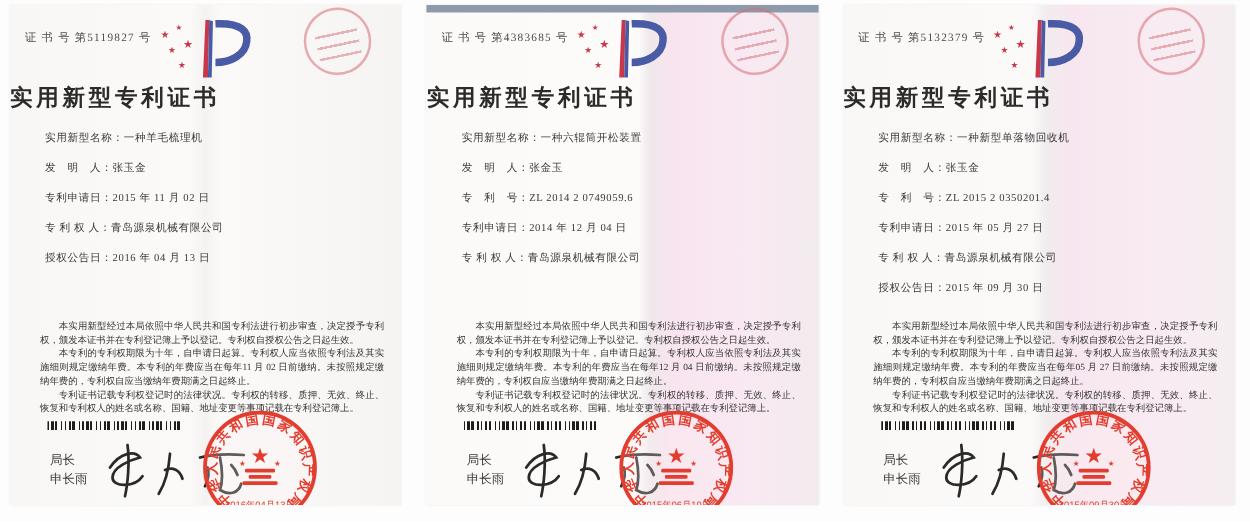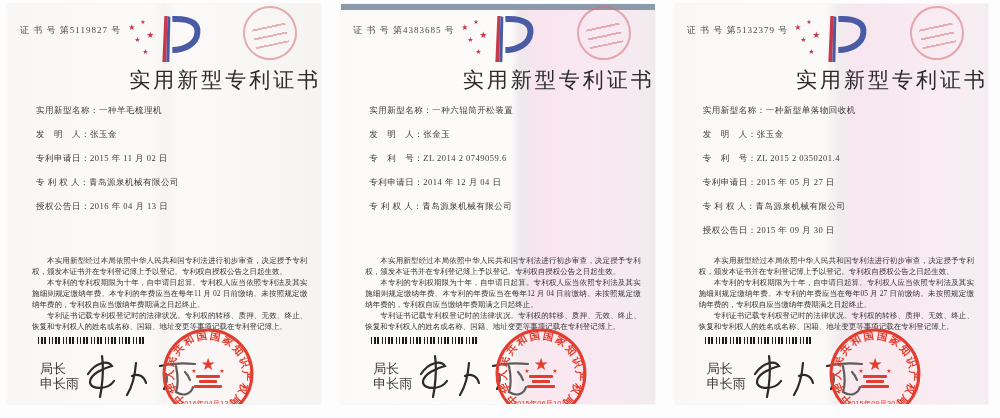--- a/index.html
+++ b/index.html
@@ -17,37 +17,37 @@
 
   .cert-no { position:absolute; top:20px; left:12px; font-size:9px; letter-spacing:1px; color:#4a4a4a; white-space:nowrap; }
 
   .logo { position:absolute; top:8px; left:50%; transform:translateX(-52%); }
 
   .stamp { position:absolute; top:2px; right:24px; width:54px; height:54px; border-radius:50%;
            border:2px solid rgba(214,110,118,0.55); transform:rotate(-12deg); }
   .stamp::before { content:""; position:absolute; inset:12px 8px; 
            background:repeating-linear-gradient(0deg, rgba(205,95,105,0.45) 0 2px, transparent 2px 9px); }
 
-  .title { position:absolute; top:62px; left:0; right:0; text-align:right; font-size:21px; font-weight:normal;
+  .title { position:absolute; top:62px; left:0; right:0; text-align:left; font-size:18px; font-weight:bold;
            letter-spacing:3px; color:#2b2b2b; }
 
   .fields { position:absolute; top:101px; left:28px; right:14px; }
   .field-row { font-size:8.5px; line-height:11px; margin-bottom:13px; color:#3a3a3a; white-space:nowrap; }
   .field-label { letter-spacing:0.5px; }
   .field-value { letter-spacing:0.5px; }
 
   .body-text { position:absolute; top:251px; left:24px; right:14px; font-size:7.5px; line-height:11px;
                text-align:justify; color:#343434; }
   .body-text p { text-indent:2em; margin:0; }
 
   .barcode { position:absolute; top:333px; left:30px; width:108px; height:7px;
              background:repeating-linear-gradient(90deg,#1d1d1d 0 1px, transparent 1px 3px, #1d1d1d 3px 5px,
              transparent 5px 6px, #1d1d1d 6px 8px, transparent 8px 11px, #1d1d1d 11px 12px, transparent 12px 14px); }
 
-  .director { position:absolute; top:357px; left:32px; font-size:13px; line-height:15px; color:#3a3a3a; }
+  .director { position:absolute; top:357px; left:32px; font-size:10px; line-height:15px; color:#3a3a3a; }
   .signature { position:absolute; top:346px; left:66px; }
 
   .seal { position:absolute; top:322px; left:152px; width:96px; height:96px; }
 </style>
 </head>
 <body>
 
 <div id="certs-row">
   <div class="cert">
     <div class="paper">

